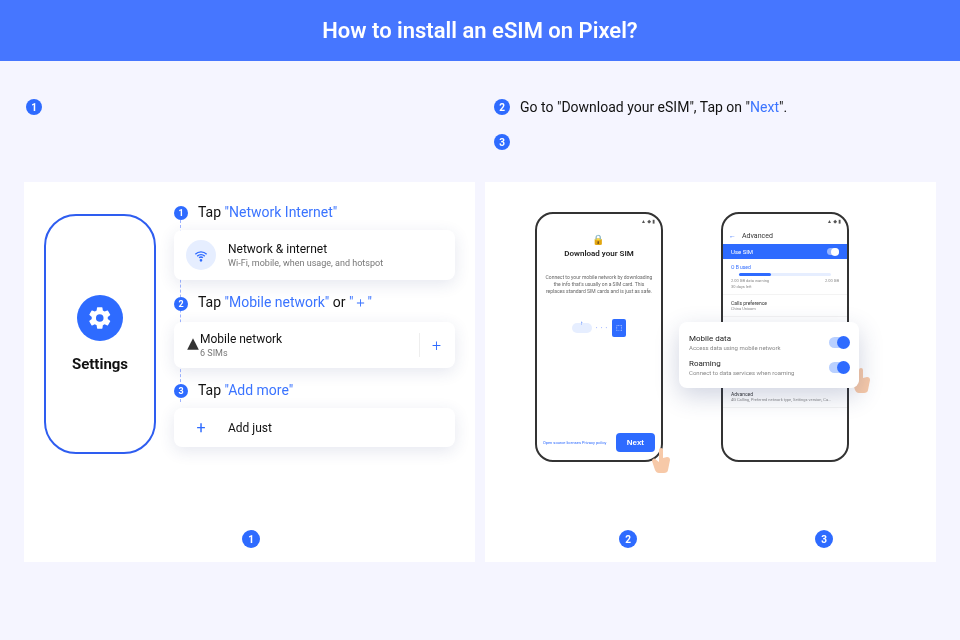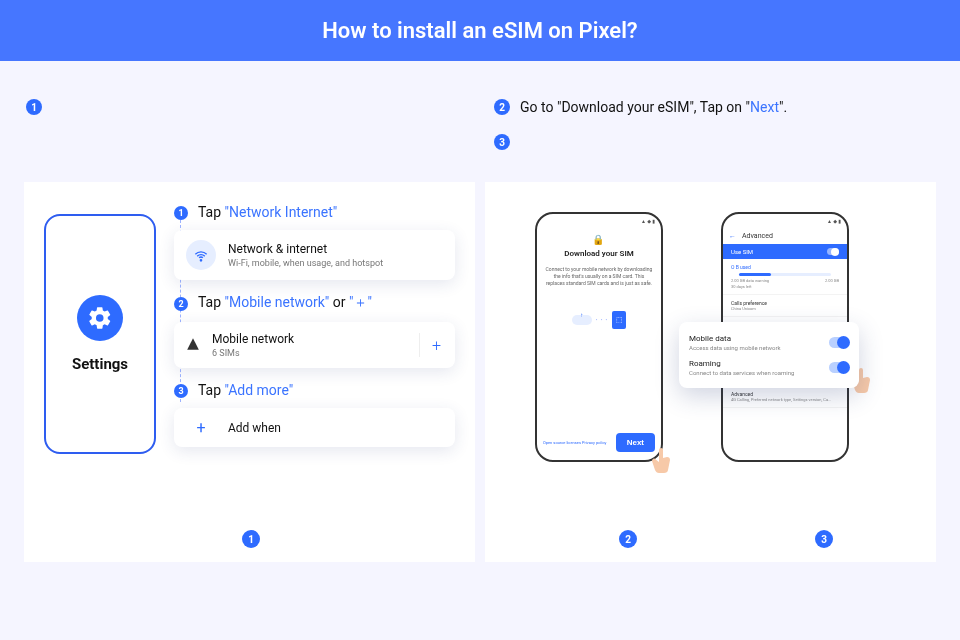--- a/index.html
+++ b/index.html
@@ -57,21 +57,21 @@
     padding: 22px 20px 18px 20px;
     flex: 1;
     position: relative;
     height: 380px;
   }
   
   .left-panel { display: flex; gap: 18px; }
   .phone-settings {
     width: 112px; height: 240px;
     border: 2px solid #2e5df0;
-    border-radius: 16px;
+    border-radius: 32px;
     margin-top: 10px;
     display: flex;
     flex-direction: column;
     align-items: center;
     justify-content: center;
     gap: 14px;
   }
   .gear-circle {
     width: 46px; height: 46px; border-radius: 50%;
     background: #2e6bff;
@@ -107,21 +107,21 @@
   }
   .icon-circle {
     width: 30px; height: 30px; border-radius: 50%;
     background: #e6eeff;
     display: flex; align-items: center; justify-content: center;
     color: #2e6bff;
   }
   .card-title { font-size: 12px; color: #111; }
   .card-sub { font-size: 9px; color: #777; margin-top: 2px; }
   .card-mobile { justify-content: space-between; }
-  .card-mobile .left { display: flex; align-items: center; gap: 12px; }
+  .card-mobile .left { display: flex; align-items: center; }
   .plus-icon {
     width: 24px; height: 24px;
     border-left: 1px solid #eee;
     display: flex; align-items: center; justify-content: center;
     color: #2e6bff;
     padding-left: 10px;
     font-weight: 300;
   }
   .panel-badge {
     position: absolute;
@@ -154,21 +154,21 @@
     gap: 2px;
     padding: 0 6px;
     font-size: 5px;
     color: #555;
   }
   .dl-sim {
     padding: 6px 8px;
     text-align: center;
   }
   .dl-sim .lock { color: #2e6bff; font-size: 10px; margin-bottom: 4px; }
-  .dl-sim h4 { font-size: 8px; font-weight: 600; margin-bottom: 8px; color: #222; }
+  .dl-sim h4 { font-size: 8px; font-weight: 600; margin-bottom: 16px; color: #222; }
   .dl-sim p { font-size: 5px; color: #666; line-height: 1.4; }
   .illus {
     margin: 24px auto 0 auto;
     display: flex; align-items: center; justify-content: center; gap: 4px;
   }
   .cloud {
     width: 20px; height: 10px; border-radius: 8px; background: #e6eeff;
     position: relative;
   }
   .cloud::before {
@@ -330,21 +330,21 @@
         </div>
       </div>
 
       <div class="step">
         <div class="step-head">
           <span class="num-badge">3</span>
           <span><span>Tap </span><span class="link-blue">"Add more"</span></span>
         </div>
         <div class="card">
           <span style="color:#2e6bff;font-size:16px;width:30px;text-align:center;">+</span>
-          <div class="card-title">Add when</div>
+          <div class="card-title">Add just</div>
         </div>
       </div>
     </div>
 
     <div class="panel-badge b1">1</div>
   </div>
 
   <div class="panel right-panel">
 
     <div style="position:relative;margin-left:30px;">

